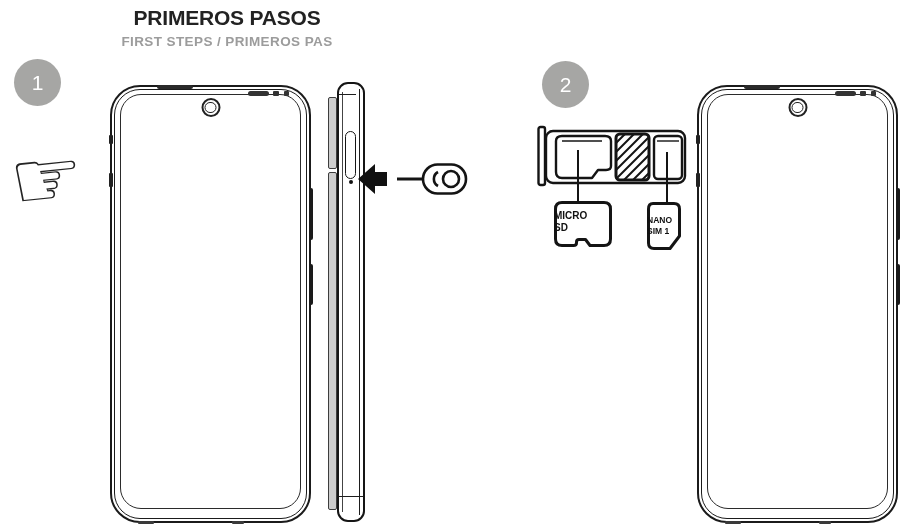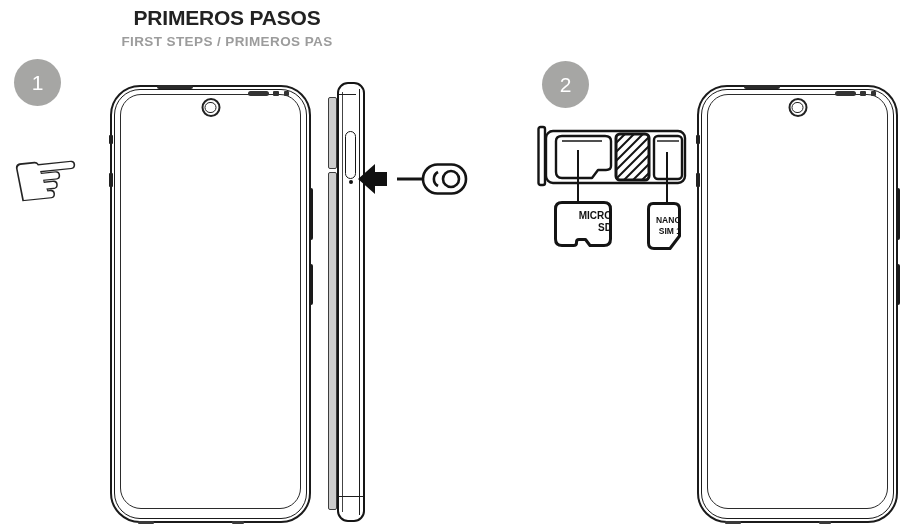--- a/index.html
+++ b/index.html
@@ -64,21 +64,21 @@
   svg .fw { stroke:#141414; fill:#ffffff; }
 
   .tool-svg { position:absolute; left:357px; top:160px; }
   .tray-svg { position:absolute; left:536px; top:122px; }
 
   .leader { position:absolute; width:2px; background:#141414; }
   .leader1 { left:577px; top:150px; height:53px; }
   .leader2 { left:666px; top:152px; height:52px; }
 
   .card { position:absolute; }
-  .card-label { position:absolute; left:0; top:0; width:100%; text-align:right;
+  .card-label { position:absolute; left:0; top:0; width:100%; text-align:left;
                 font-weight:bold; color:#111; white-space:pre-line; }
   .card-micro { left:554px; top:201px; width:58px; height:46px; }
   .card-micro .card-label { top:9px; font-size:10px; line-height:1.2; }
   .card-nano  { left:647px; top:202px; width:34px; height:44px; }
   .card-nano .card-label { top:13px; font-size:8.5px; line-height:1.25; }
 </style>
 </head>
 <body>
 
 <div class="canvas">

